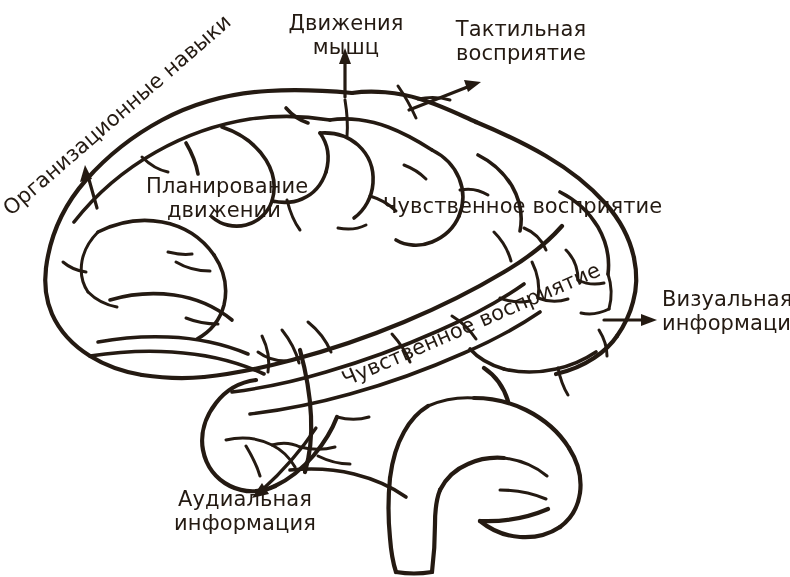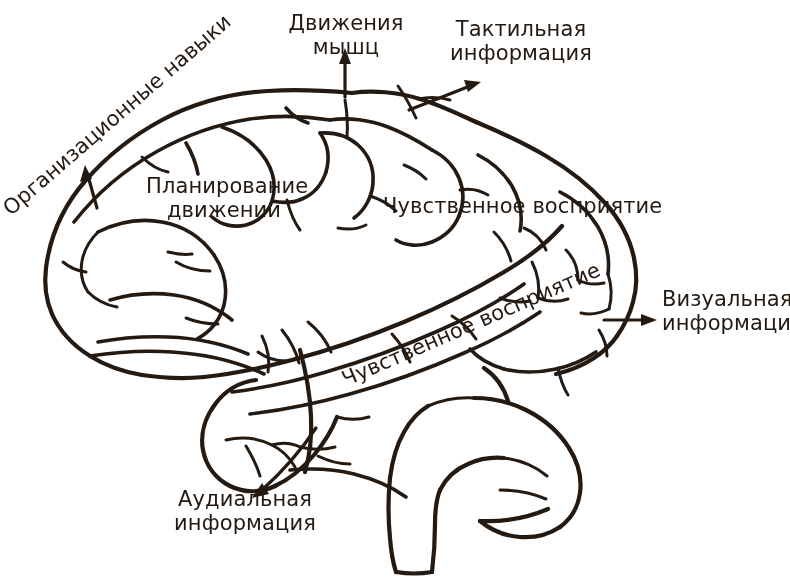--- a/index.html
+++ b/index.html
@@ -231,21 +231,21 @@
       <path class="arrow" d="M316,428 C300,452 282,472 262,490"></path>
       <polygon class="arrowhead" points="252,498 269,494 262,483"></polygon>
     </g>
 
   </svg>
 
   <div class="label center" id="label-motor">Движения
 мышц</div>
 
   <div class="label center" id="label-tactile">Тактильная
-информация</div>
+восприятие</div>
 
   <div class="label center" id="label-org">Организационные навыки</div>
 
   <div class="label center" id="label-planning">Планирование
 движений</div>
 
   <div class="label center" id="label-sensory-h">Чувственное восприятие</div>
 
   <div class="label center" id="label-sensory-d">Чувственное восприятие</div>
 

